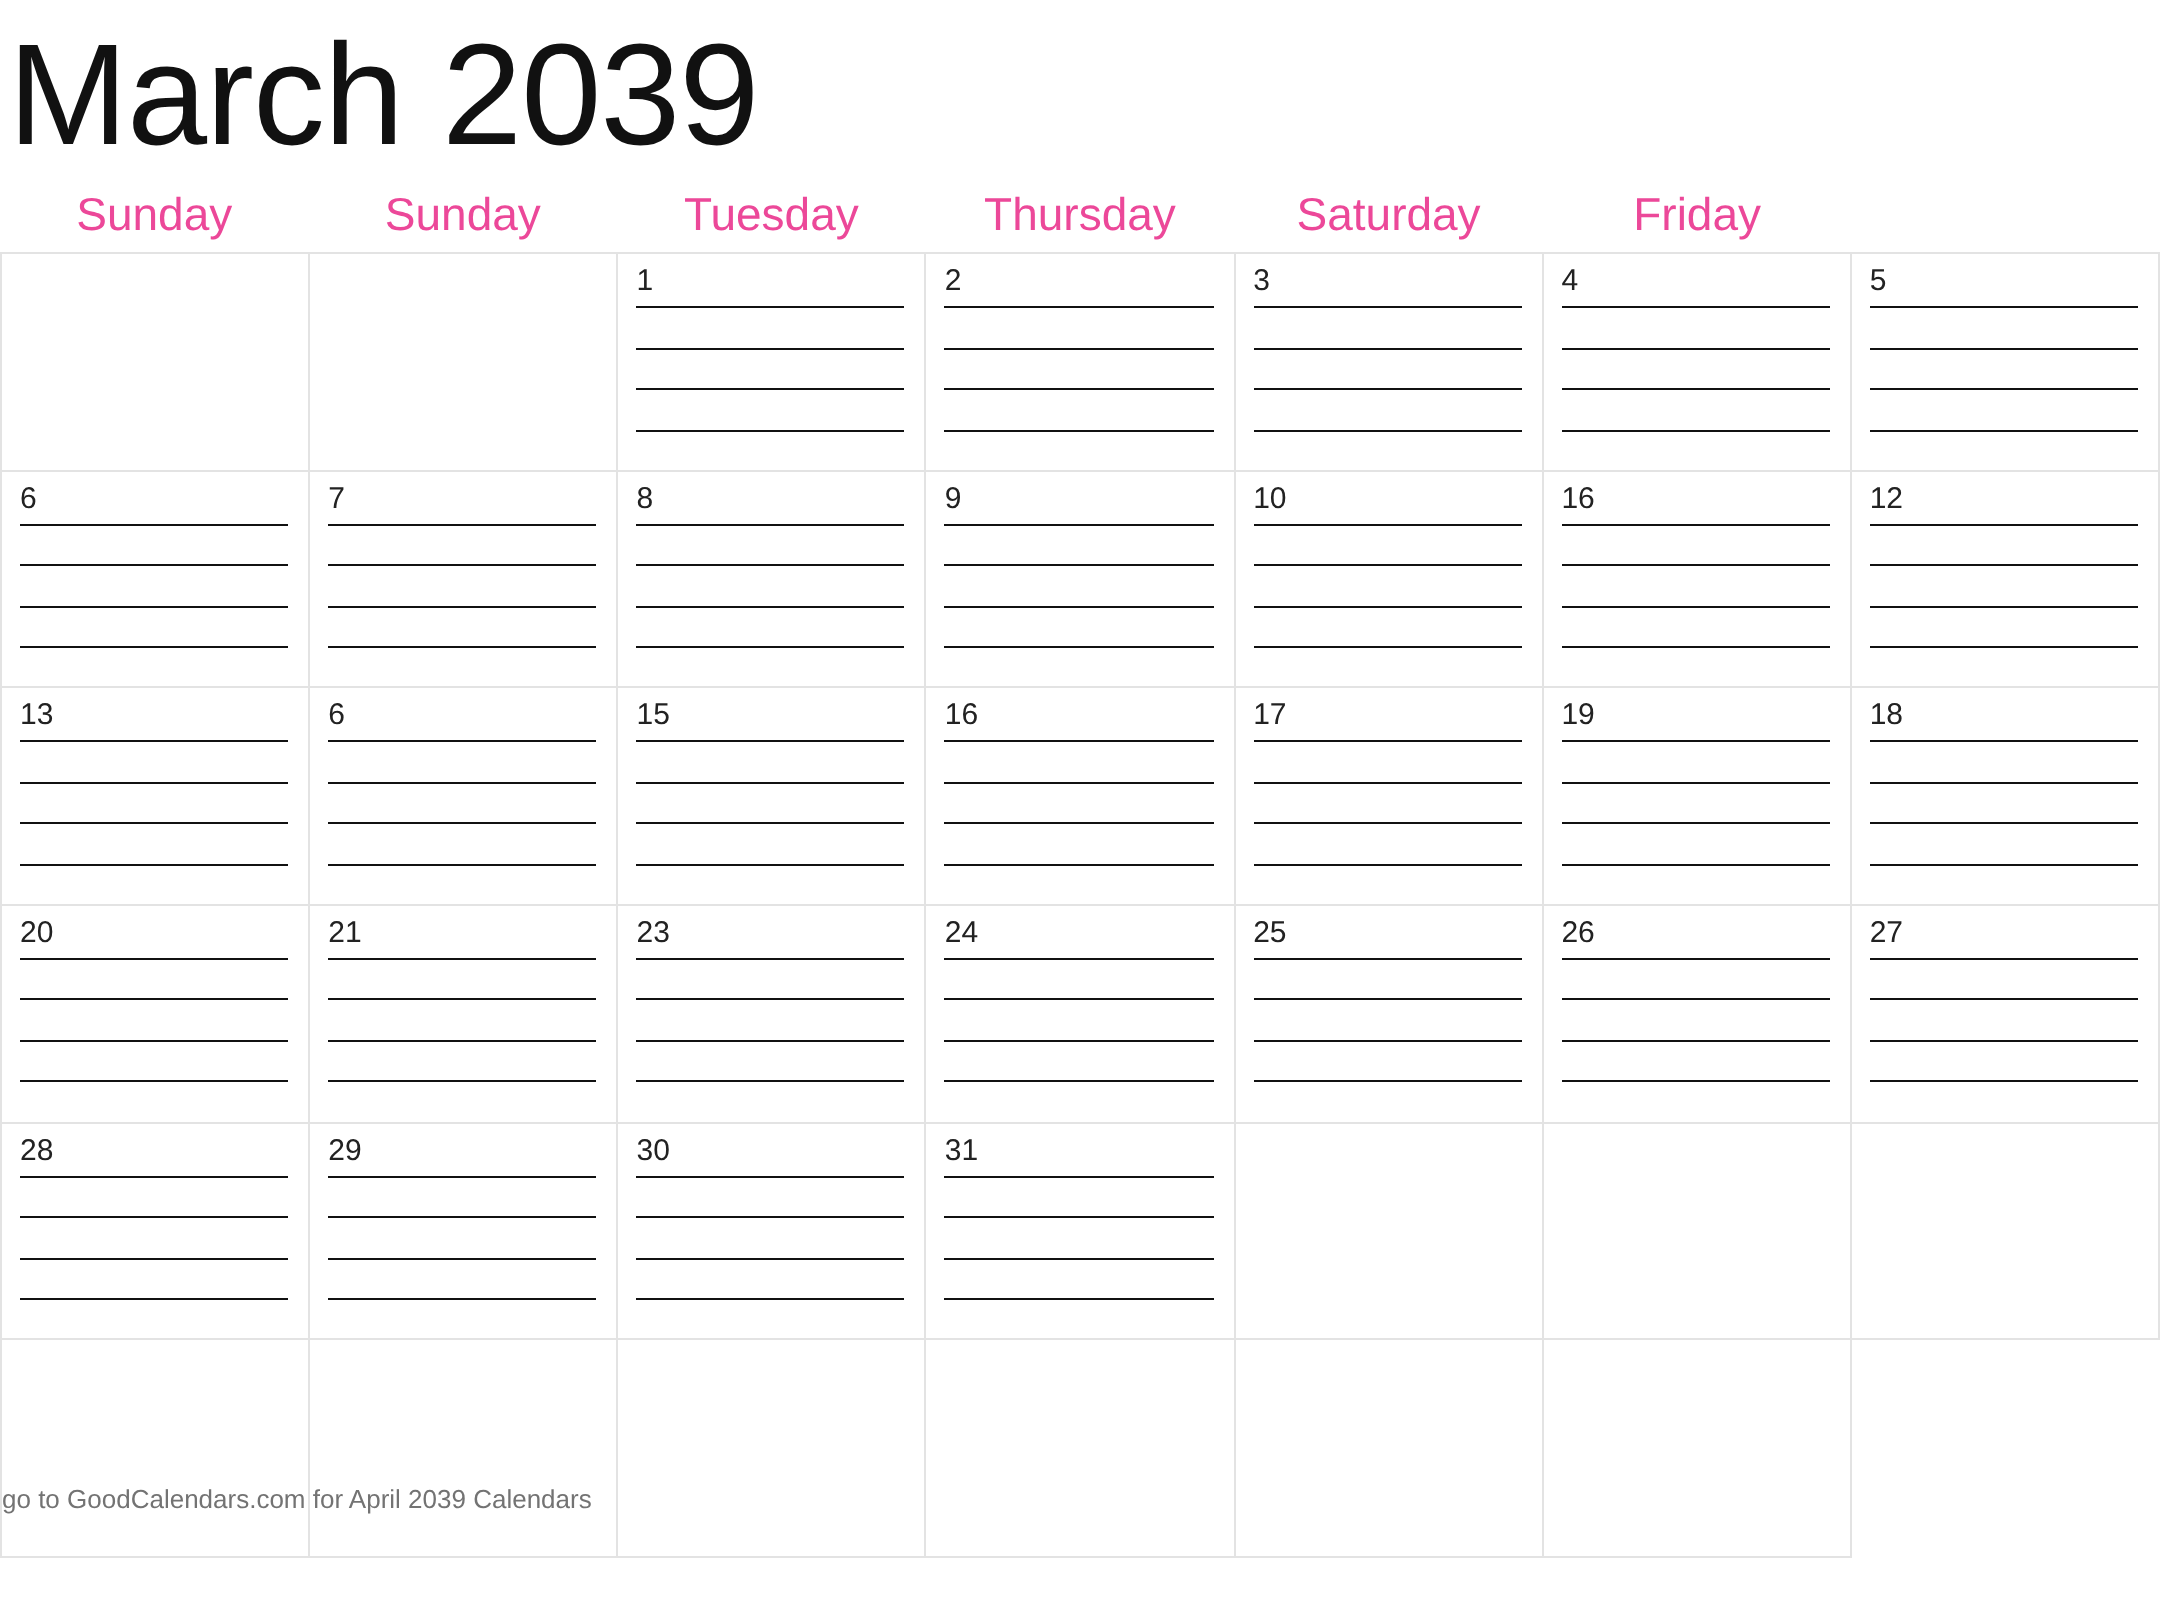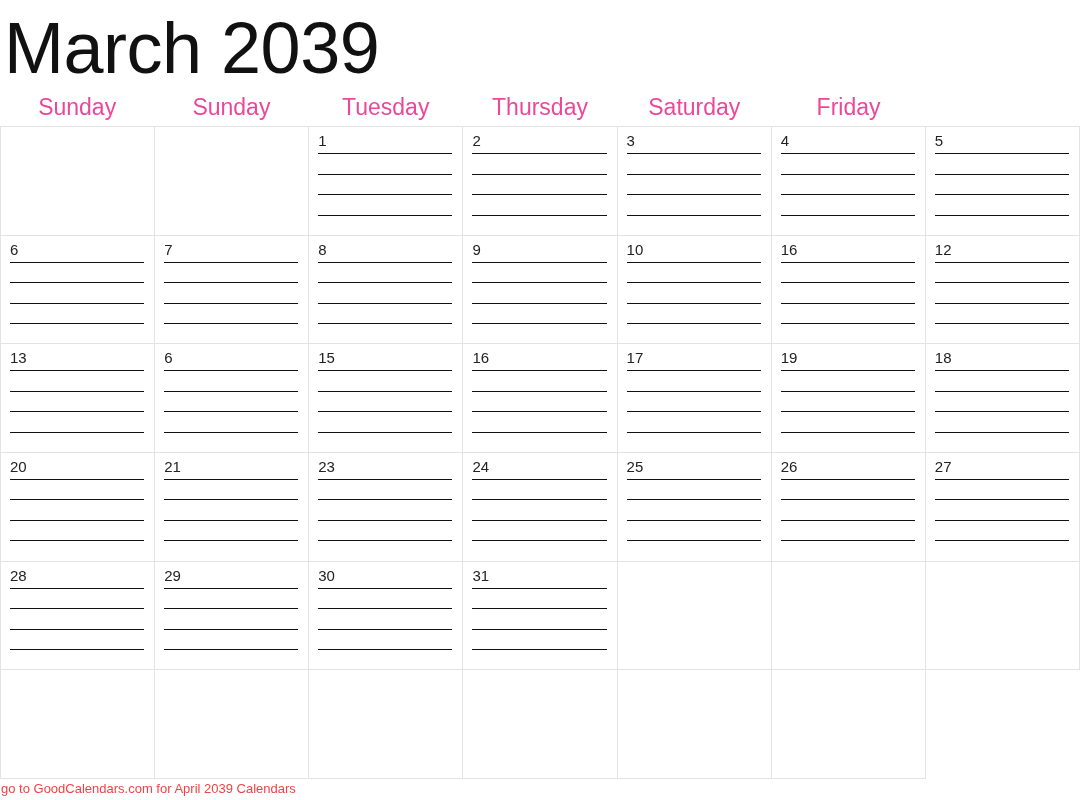--- a/index.html
+++ b/index.html
@@ -100,24 +100,24 @@
     height: 0;
     border-bottom: 1.6px solid #111111;
     margin-bottom: 19.5px;
   }
   .rule:last-child { margin-bottom: 0; }
 
   
   .footer {
     position: absolute;
     left: 1px;
-    top: 781px;
+    top: 742px;
     font-size: 13px;
     font-weight: 300;
-    color: #ef4444;
+    color: #737373;
     white-space: nowrap;
     letter-spacing: 0px;
   }
 </style>
 </head>
 <body>
 
 <div class="page">
 
   <div class="title">March 2039</div>

